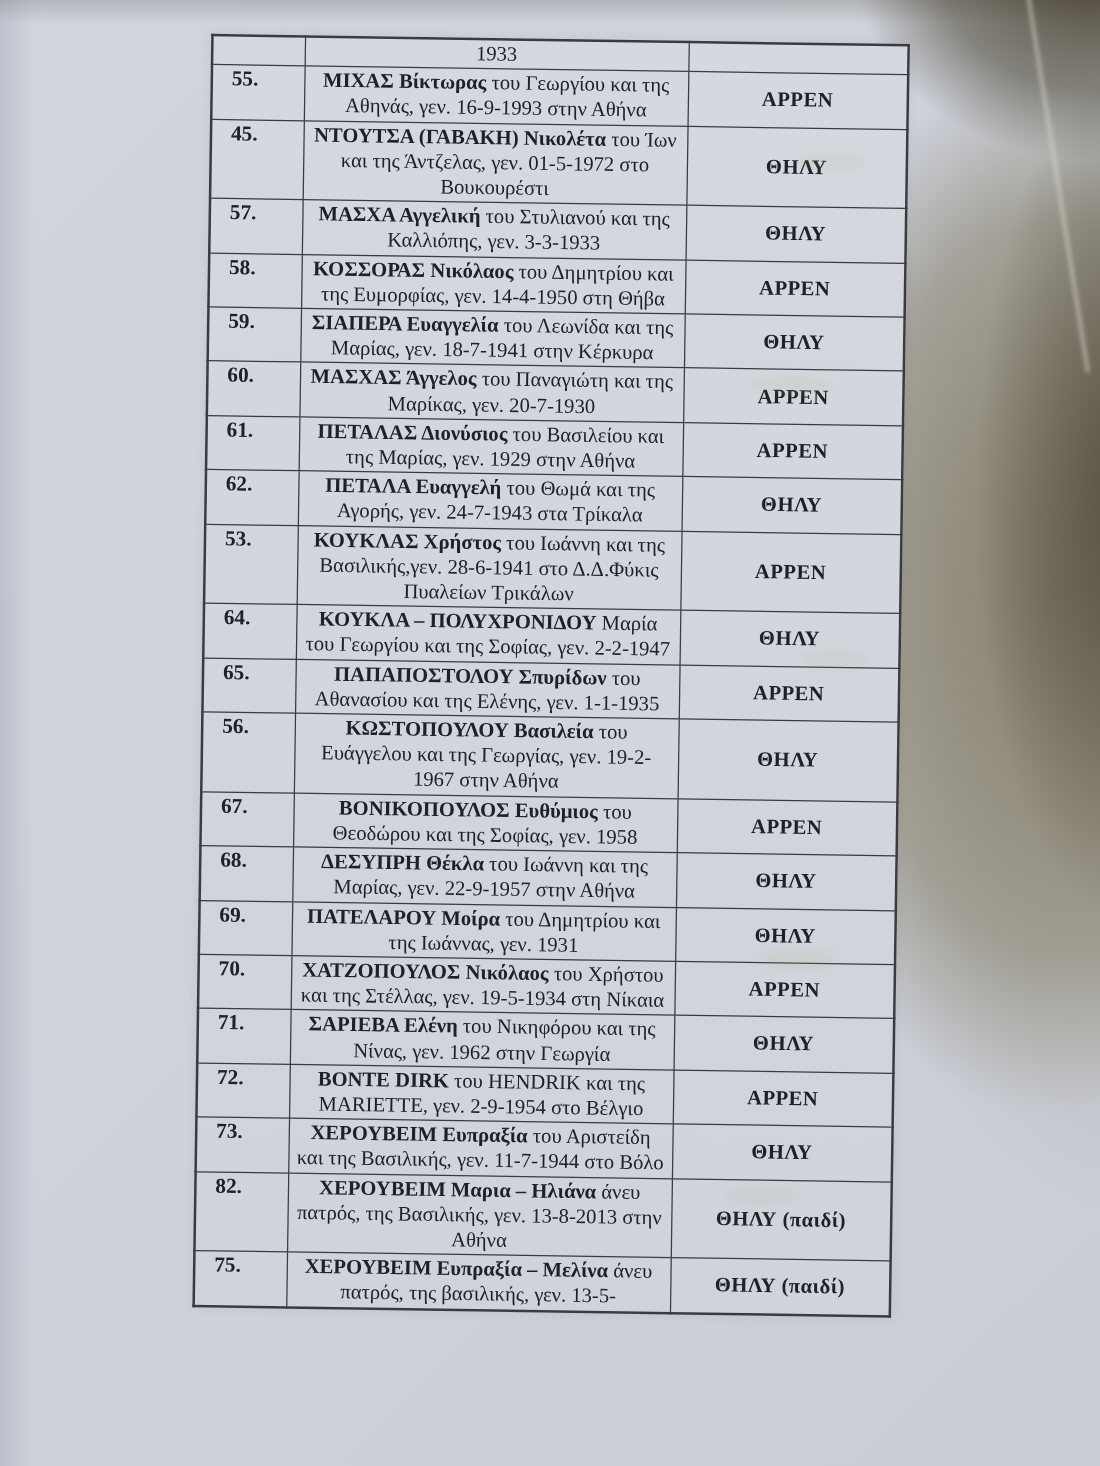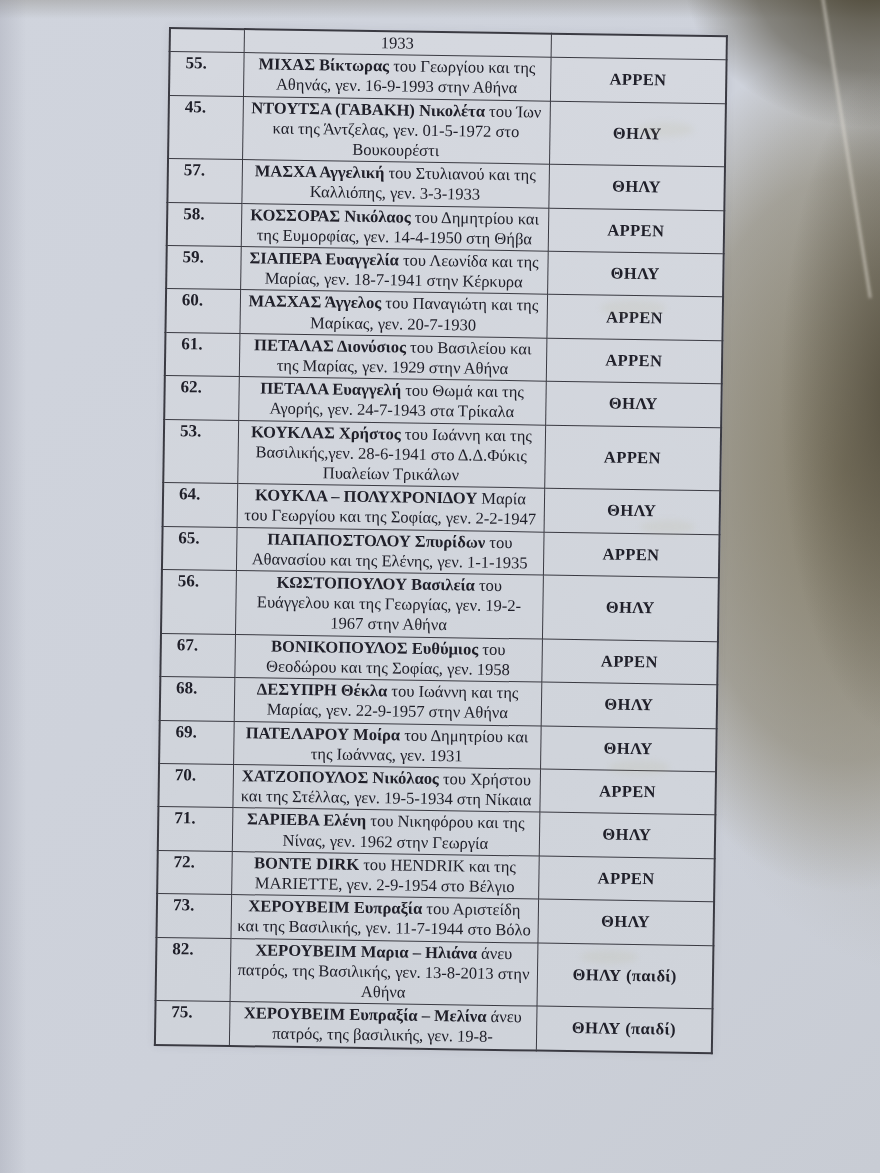--- a/index.html
+++ b/index.html
@@ -187,21 +187,21 @@
   </tr>
 
   <tr>
     <td class="num">82.</td>
     <td class="name"><span class="nb">ΧΕΡΟΥΒΕΙΜ Μαρια – Ηλιάνα</span> <span class="nr">άνευ πατρός, της Βασιλικής, γεν. 13-8-2013 στην Αθήνα</span></td>
     <td class="gender">ΘΗΛΥ (παιδί)</td>
   </tr>
 
   <tr>
     <td class="num">75.</td>
-    <td class="name"><span class="nb">ΧΕΡΟΥΒΕΙΜ Ευπραξία – Μελίνα</span> <span class="nr">άνευ πατρός, της βασιλικής, γεν. 19-8-</span></td>
+    <td class="name"><span class="nb">ΧΕΡΟΥΒΕΙΜ Ευπραξία – Μελίνα</span> <span class="nr">άνευ πατρός, της βασιλικής, γεν. 13-5-</span></td>
     <td class="gender">ΘΗΛΥ (παιδί)</td>
   </tr>
 </tbody>
   </table>
 
   <div class="smudge" style="left:636px;top:122px;width:58px;height:15px;"></div>
   <div class="smudge" style="left:600px;top:300px;width:66px;height:16px;"></div>
   <div class="smudge" style="left:640px;top:520px;width:55px;height:14px;"></div>
   <div class="smudge" style="left:608px;top:760px;width:62px;height:15px;"></div>
   <div class="smudge" style="left:580px;top:950px;width:58px;height:14px;"></div>

